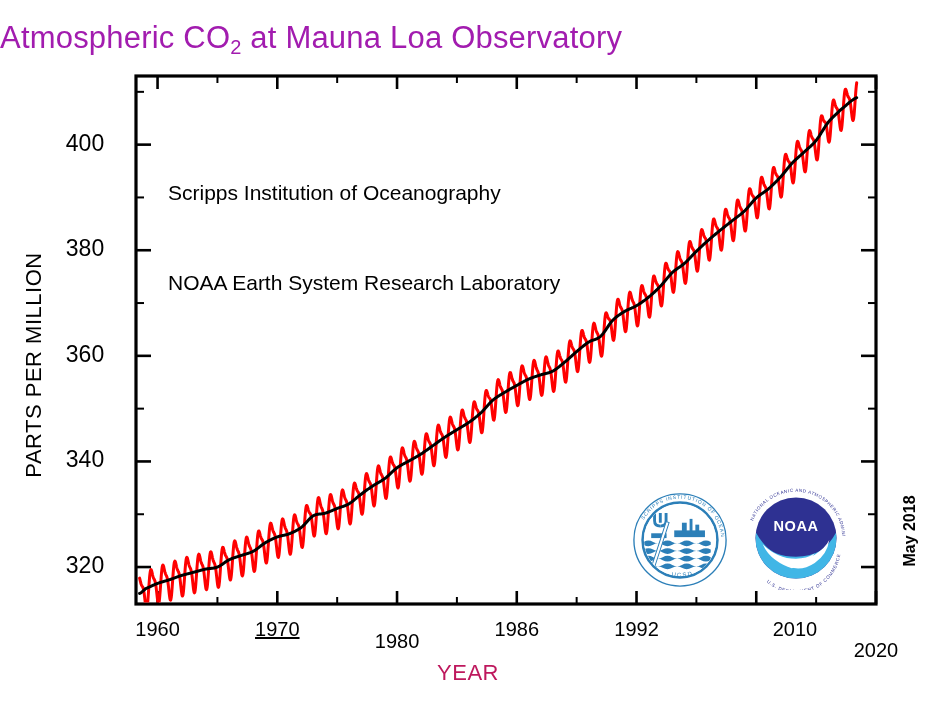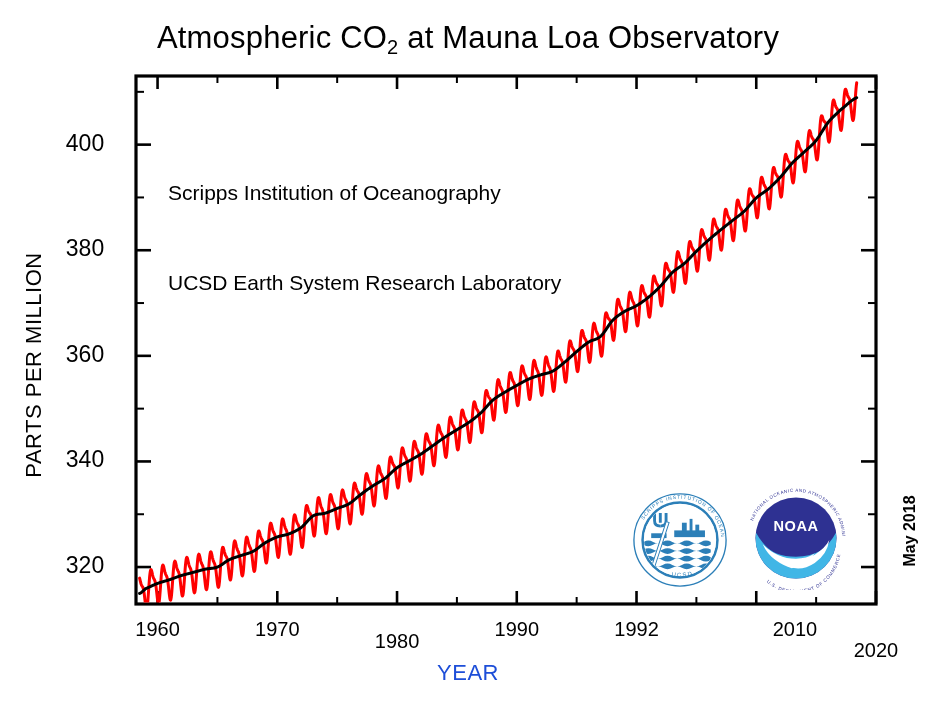--- a/index.html
+++ b/index.html
@@ -3,36 +3,36 @@
 <meta charset="utf-8">
 <style>
   html,body{margin:0;padding:0;}
   body{
     width:936px;height:726px;background:#ffffff;
     font-family:"Liberation Sans",sans-serif;
     overflow:hidden;position:relative;
   }
   #stage{position:absolute;left:0;top:0;width:936px;height:726px;}
   .title{
-    position:absolute;left:0;top:20px;width:936px;text-align:center;
-    font-size:31px;color:#000000;letter-spacing:0.2px;
+    position:absolute;left:0;top:20px;width:936px;
+    font-size:31px;color:#a21caf;letter-spacing:0.2px;
   }
   .title sub{font-size:20px;vertical-align:baseline;position:relative;top:6px;}
   .annot{
     position:absolute;left:168px;top:118px;
     font-size:21px;line-height:30px;color:#000;white-space:pre;
   }
   .ylabel{
     position:absolute;left:-166px;top:352px;width:400px;text-align:center;
     font-size:22px;color:#000;transform:rotate(-90deg);transform-origin:center center;
     letter-spacing:0.5px;
   }
   .xlabel{
     position:absolute;left:0;top:660px;width:936px;text-align:center;
-    font-size:22px;color:#1d4ed8;letter-spacing:0.5px;
+    font-size:22px;color:#be185d;letter-spacing:0.5px;
   }
   .datestamp{
     position:absolute;left:855px;top:522px;width:110px;text-align:center;
     font-size:16px;color:#000;transform:rotate(-90deg);transform-origin:center center;
     font-weight:600;
   }
   .ytick-label{position:absolute;text-align:center;font-size:23px;color:#000;width:70px;}
   .xtick-label{position:absolute;text-align:center;font-size:20px;color:#000;width:90px;}
   svg{display:block;}
   .logo{position:absolute;}
@@ -41,37 +41,37 @@
 <body>
 
 <div id="stage">
 
   <div class="title">
     <span>Atmospheric CO</span><sub>2</sub><span> at Mauna Loa Observatory</span>
   </div>
 
   <div class="annot">
     <div>Scripps Institution of Oceanography</div>
-    <div>UCSD Earth System Research Laboratory</div>
+    <div>NOAA Earth System Research Laboratory</div>
   </div>
 
   <div class="ylabel">PARTS PER MILLION</div>
   <div class="xlabel">YEAR</div>
   <div class="datestamp">May 2018</div>
 
   <div id="tick-labels">
       <div class="ytick-label" style="left: 50px; top: 552.04px;">320</div>
       <div class="ytick-label" style="left: 50px; top: 446.44px;">340</div>
       <div class="ytick-label" style="left: 50px; top: 340.84px;">360</div>
       <div class="ytick-label" style="left: 50px; top: 235.24px;">380</div>
       <div class="ytick-label" style="left: 50px; top: 129.64px;">400</div>
       <div class="xtick-label" style="left: 112.553px; top: 618px;">1960</div>
-      <div class="xtick-label" style="left: 232.294px; top: 618px;">1970</div>
+      <div class="xtick-label" style="left: 232.294px; top: 618px; text-decoration: underline;">1970</div>
       <div class="xtick-label" style="left: 352.036px; top: 618px; margin-top: 12px;">1980</div>
-      <div class="xtick-label" style="left: 471.777px; top: 618px;">1990</div>
+      <div class="xtick-label" style="left: 471.777px; top: 618px;">1986</div>
       <div class="xtick-label" style="left: 591.518px; top: 618px;">1992</div>
       <div class="xtick-label" style="left: 750px; top: 618px;">2010</div>
       <div class="xtick-label" style="left: 831px; top: 618px; margin-top: 21px;">2020</div>
     </div>
 
   <svg id="plot" width="936" height="726" style="position:absolute;left:0;top:0;">
       <rect x="136" y="76" width="740" height="528" fill="none" stroke="#000000" stroke-width="3.2"></rect>
       <g stroke="#000000" stroke-width="2.6">
         <line x1="157.5533980582519" y1="604" x2="157.5533980582519" y2="591"></line>
         <line x1="157.5533980582519" y1="76" x2="157.5533980582519" y2="89"></line>

